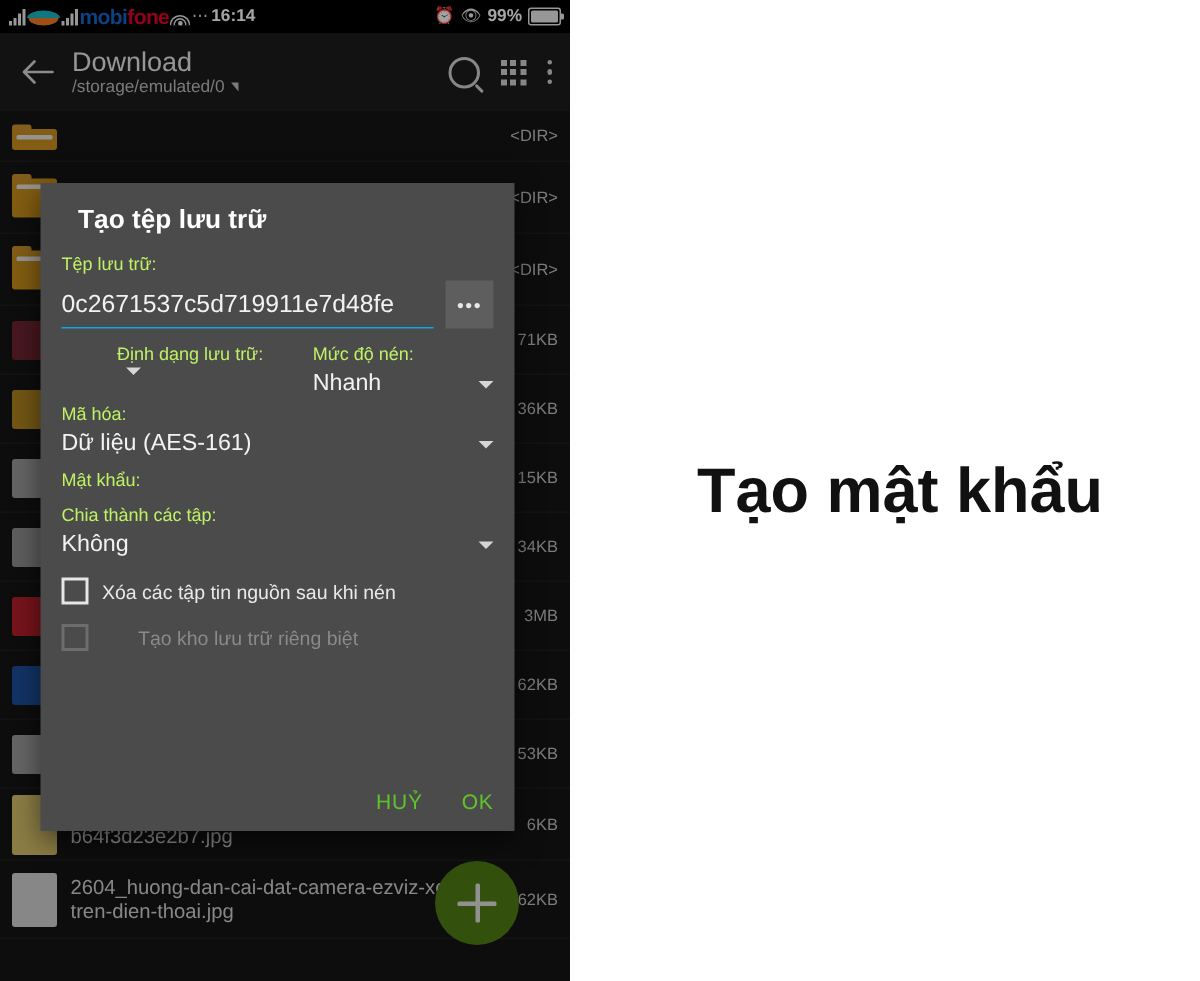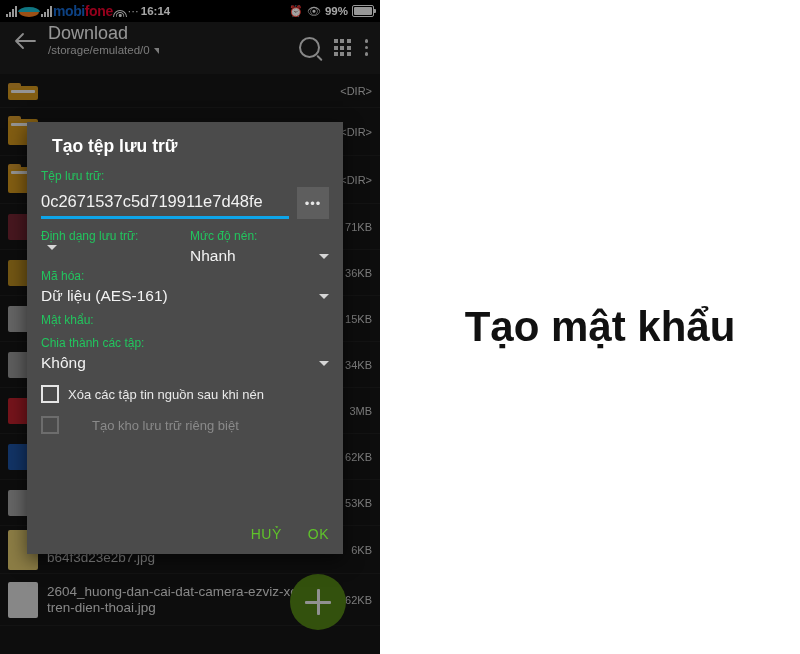--- a/index.html
+++ b/index.html
@@ -29,21 +29,21 @@
   .wifi span:nth-child(2){width:7px;height:4px;}
   .wifi .dot{position:absolute;left:50%;bottom:0;transform:translateX(-50%);width:2.5px;height:2.5px;border-radius:50%;background:#e8e8e8;border:none;}
   .dots3{color:#ddd;font-size:11px;letter-spacing:1px;line-height:1;}
   .sb-time{color:#fff;font-size:11.5px;font-weight:bold;}
   .sb-pct{color:#fff;font-size:11.5px;font-weight:bold;text-align:right;}
   .batt{position:relative;width:20px;height:10px;border:1.3px solid #e8e8e8;border-radius:2px;}
   .batt:after{content:"";position:absolute;right:-3px;top:2.5px;width:2px;height:4px;background:#e8e8e8;border-radius:0 1px 1px 0;}
   .batt i{position:absolute;left:1px;top:1px;bottom:1px;width:90%;background:#e8e8e8;border-radius:1px;}
 
   
-  .toolbar{position:relative;height:52px;background:#1c1c1c;display:flex;align-items:flex-end;padding:16px 8px;box-sizing:border-box;}
+  .toolbar{position:relative;height:52px;background:#1c1c1c;display:flex;align-items:center;padding:16px 8px;box-sizing:border-box;}
   .tb-back{width:34px;height:34px;display:flex;align-items:center;justify-content:center;color:#d8d8d8;}
   .tb-titles{margin-left:6px;display:flex;flex-direction:column;justify-content:center;}
   .tb-title{color:#e6e6e6;font-size:18px;line-height:20px;}
   .tb-sub{color:#bdbdbd;font-size:11.5px;line-height:15px;display:flex;align-items:center;gap:4px;}
   .tri-down{width:0;height:0;border-left:5px solid transparent;border-top:6px solid #bdbdbd;border-right:0;}
   .tb-actions{margin-left:auto;display:flex;align-items:center;gap:14px;padding-right:4px;}
   .ic-search{width:17px;height:17px;border:2px solid #cfcfcf;border-radius:50%;position:relative;}
   .ic-search:after{content:"";position:absolute;right:-5px;bottom:-3px;width:7px;height:2px;background:#cfcfcf;transform:rotate(45deg);border-radius:1px;}
   .ic-grid{display:grid;grid-template-columns:repeat(3,4px);grid-template-rows:repeat(3,4px);gap:2.5px;}
   .ic-grid i{display:block;width:4px;height:4px;background:#cfcfcf;}
@@ -62,25 +62,25 @@
 
   
   .fab{position:absolute;left:290px;top:574px;width:56px;height:56px;border-radius:50%;background:#4f7d14;display:flex;align-items:center;justify-content:center;}
   .fab .pv{position:absolute;width:3px;height:26px;background:#dfdfdf;border-radius:1px;}
   .fab .ph{position:absolute;width:26px;height:3px;background:#dfdfdf;border-radius:1px;}
 
   
   .scrim{position:absolute;left:0;top:0;right:0;bottom:0;background:rgba(0,0,0,.35);}
   .dialog{position:absolute;left:27px;top:122px;width:316px;height:432px;background:#4b4b4b;box-shadow:0 6px 18px rgba(0,0,0,.55);box-sizing:border-box;padding:0 14px;}
   .dlg-title{color:#ffffff;font-size:17.5px;font-weight:bold;padding:14px 0 10px 11px;}
-  .lbl{color:#22c55e;font-size:12px;line-height:15px;margin-top:2px;}
+  .lbl{color:#bef264;font-size:12px;line-height:15px;margin-top:2px;}
   .fileline{display:flex;align-items:flex-end;gap:8px;margin-top:3px;}
-  .finput{flex:1;color:#f2f2f2;font-size:16.5px;line-height:22px;padding-bottom:4px;border-bottom:3px solid #0ea5e9;overflow:hidden;white-space:nowrap;}
+  .finput{flex:1;color:#f2f2f2;font-size:16.5px;line-height:22px;padding-bottom:4px;border-bottom:1px solid #0ea5e9;overflow:hidden;white-space:nowrap;}
   .browse{width:32px;height:32px;background:#5e5e5e;display:flex;align-items:center;justify-content:center;color:#e7e7e7;font-size:13px;letter-spacing:1px;line-height:1;}
-  .two{display:flex;gap:10px;margin-top:8px;}
+  .two{display:flex;gap:10px;margin-top:8px;margin-left:37px;}
   .two > div{flex:1;min-width:0;}
   .spin{display:flex;align-items:center;color:#f2f2f2;font-size:15.5px;line-height:22px;margin-top:1px;}
   .spin .v{flex:1;overflow:hidden;white-space:nowrap;}
   .caret{width:0;height:0;border-left:5px solid transparent;border-right:5px solid transparent;border-top:5px solid #d6d6d6;margin-left:6px;}
   .pwwrap{position:relative;margin-top:3px;border-bottom:2px solid #5fc32a;padding-bottom:4px;display:flex;align-items:center;}
   .pwwrap .ph{flex:1;color:#b6b6b6;font-size:15.5px;line-height:22px;}
   .eye{width:17px;height:12px;border:2px solid #6cc62f;border-radius:50%/60% 60% 60% 60%;display:flex;align-items:center;justify-content:center;}
   .eye i{width:5px;height:5px;border-radius:50%;background:#6cc62f;}
   .cbrow{display:flex;align-items:flex-end;gap:9px;margin-top:11px;}
   .cb{width:14px;height:14px;border:2px solid #e6e6e6;background:transparent;flex:0 0 14px;}

